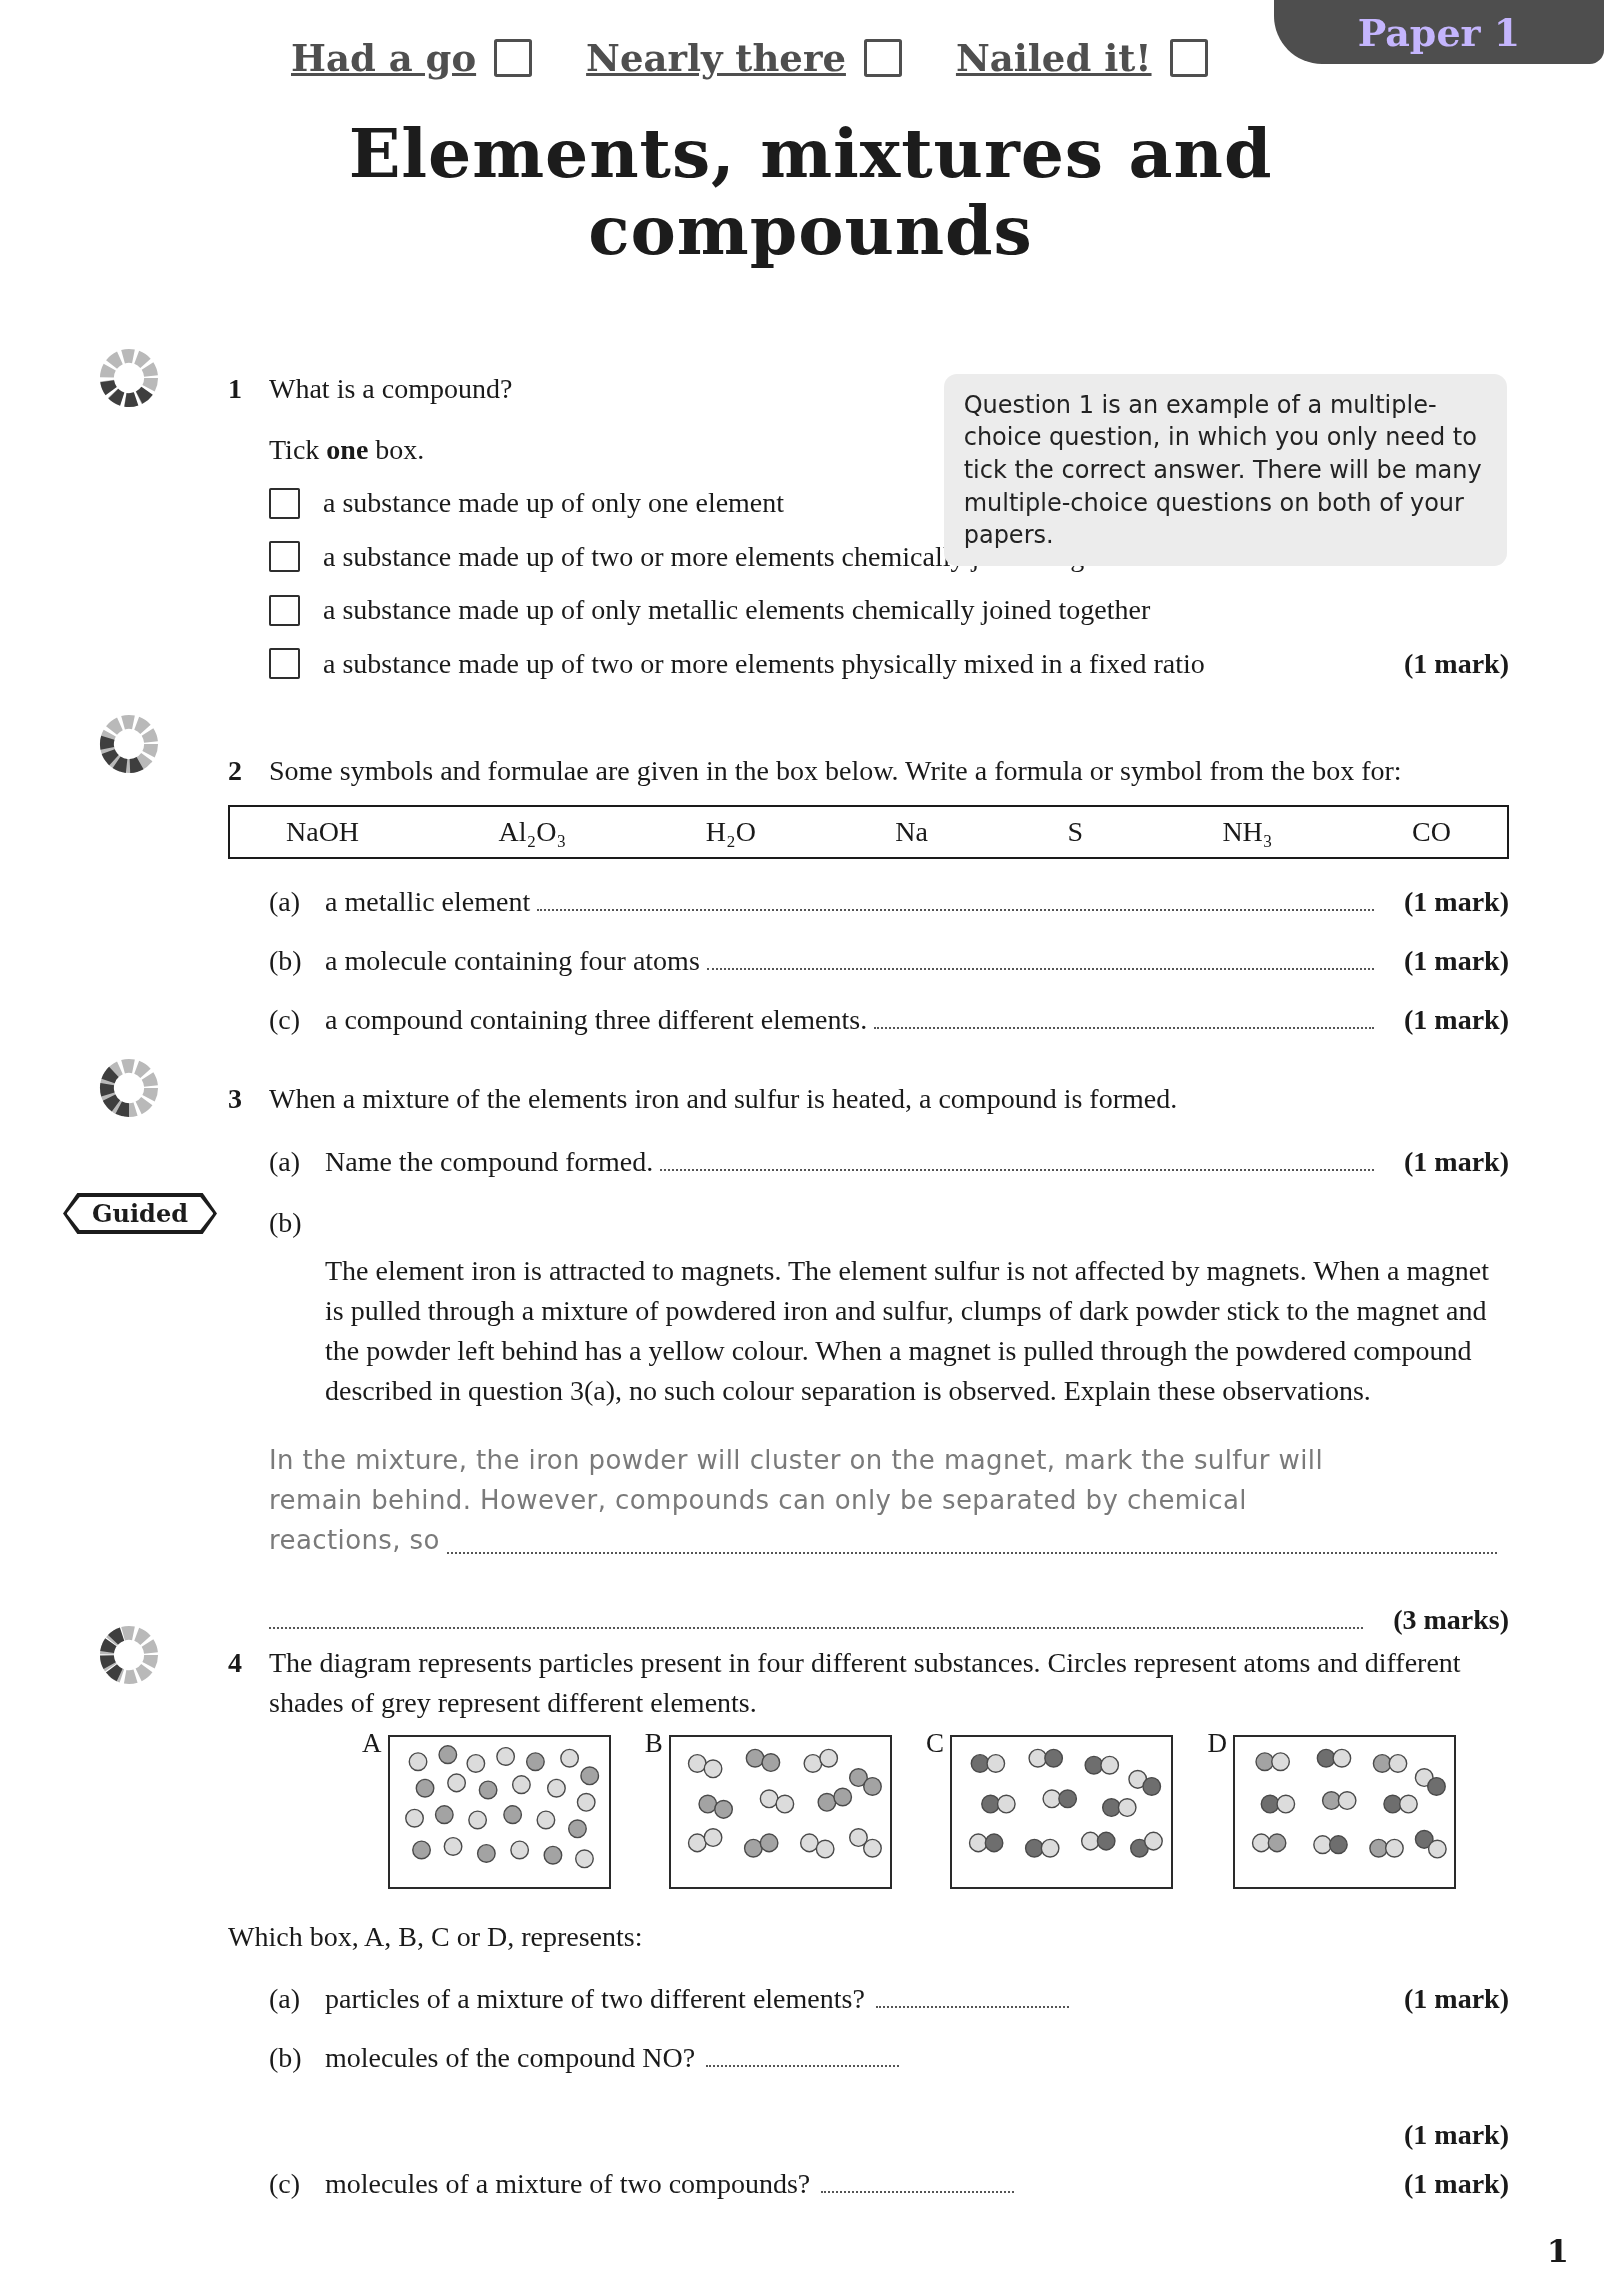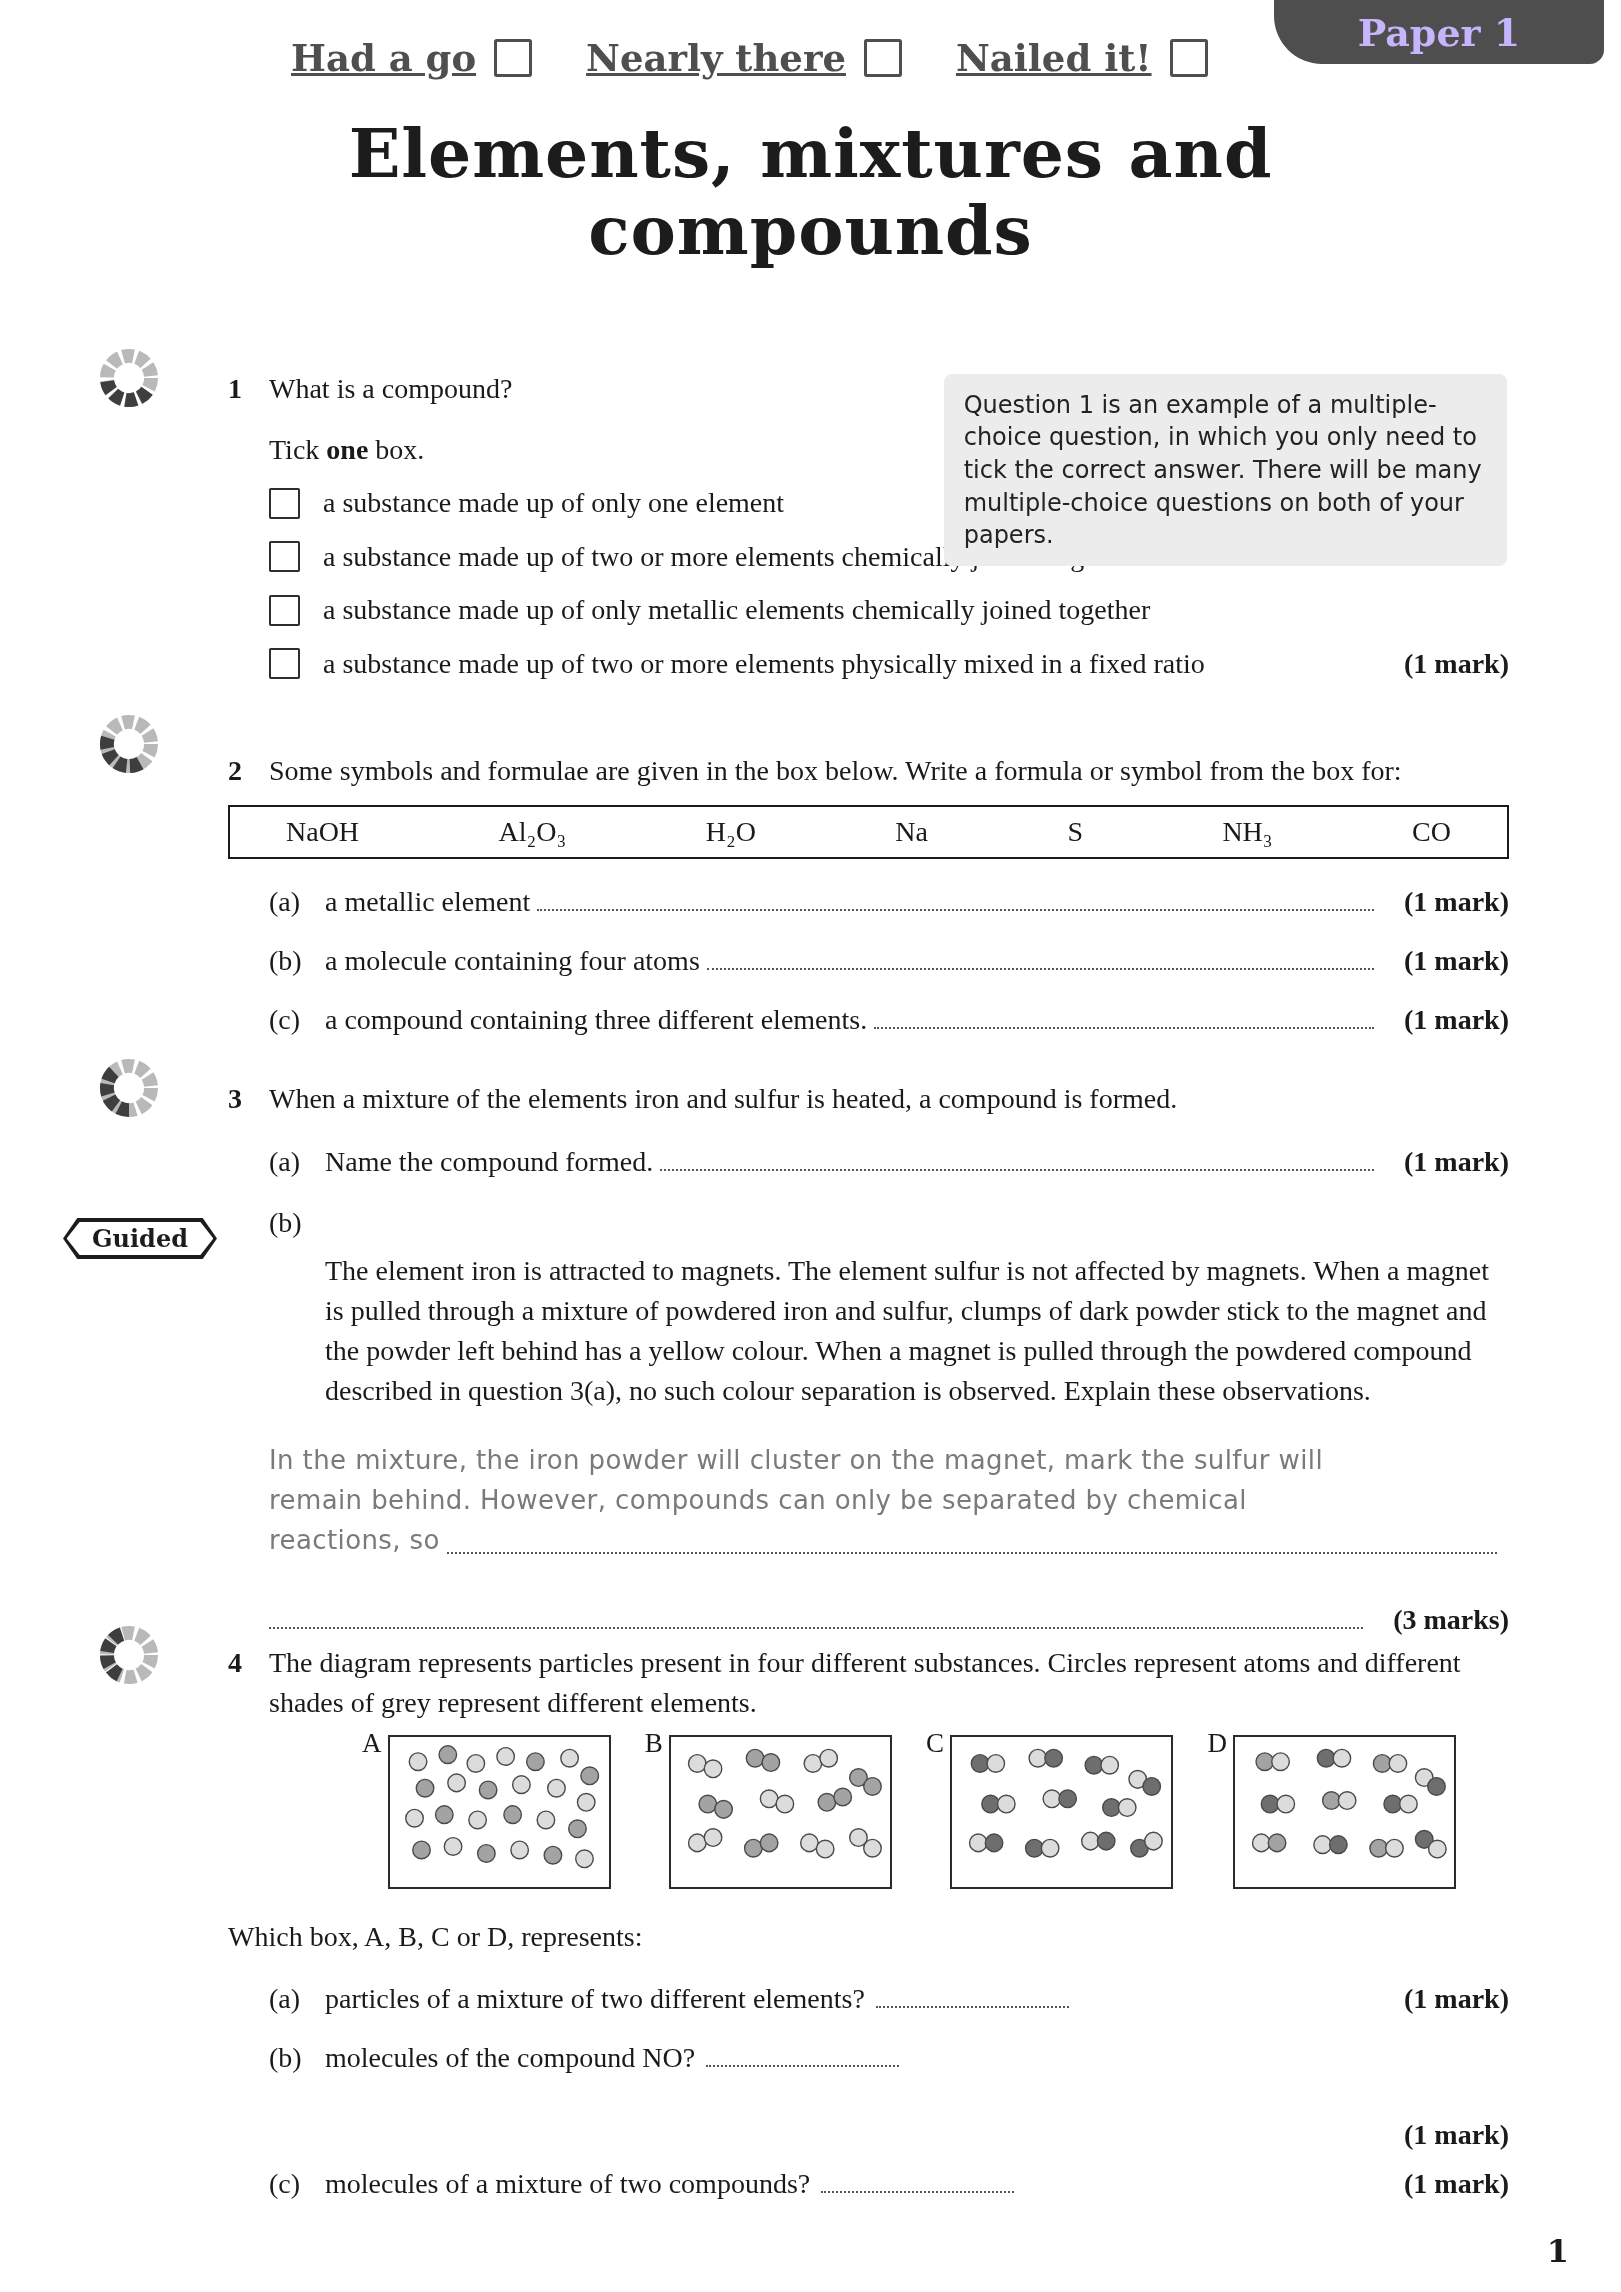--- a/index.html
+++ b/index.html
@@ -27,42 +27,42 @@
   .q-line{display:flex;line-height:1.42;}
   .q-num{font-weight:bold;width:41px;flex:none;}
   .q-text{flex:1;}
 
   .tick{margin-left:41px;margin-top:25px;}
   .tick .b{font-weight:bold;}
   .opt{display:flex;align-items:center;margin-left:41px;margin-top:21.5px;}
   .cbx{width:27px;height:27px;border:2.7px solid #2e2e2e;border-radius:1.8px;margin-right:23px;flex:none;background:#fff;}
   .marks{font-weight:bold;white-space:nowrap;margin-left:auto;padding-left:18px;}
 
-  .hint{position:absolute;background:#ececec;border-radius:8px;font-family:"DejaVu Sans",sans-serif;
+  .hint{position:absolute;background:#ececec;border-radius:13px;font-family:"DejaVu Sans",sans-serif;
         font-size:24px;line-height:1.36;color:#222;padding:14.3px 19.7px;}
   #hint1{left:716px;top:5.4px;width:524px;}
   #hint2{left:752px;top:365px;width:331px;}
 
   .fbox{margin-top:14.3px;border:2.7px solid #1a1a1a;height:50px;display:flex;align-items:center;
         justify-content:space-between;padding:0 56px;}
 
   .part{display:flex;align-items:flex-end;margin-top:27px;margin-left:41px;}
   .plabel{width:56px;flex:none;}
   .dots{flex:1;border-bottom:2.9px dotted #555;margin:0 12.5px 7.2px 7.2px;min-width:54px;}
   .dots-short{width:193px;border-bottom:2.9px dotted #555;margin:0 0 7.2px 10.7px;flex:none;}
 
   .para{display:flex;margin-top:25px;margin-left:41px;line-height:1.43;}
   .para-text{flex:1;margin-top:48px;}
 
   .hand{margin-left:41px;margin-top:29px;font-family:"DejaVu Sans",sans-serif;font-size:26px;
         line-height:1.55;color:#7a7a7a;letter-spacing:0.4px;}
   .hand-row{display:flex;align-items:flex-end;}
   .ansline{display:flex;align-items:flex-end;margin-left:41px;margin-top:43px;}
 
-  .guided{position:absolute;left:63px;top:1218px;width:154px;height:41px;background:#1c1c1c;
+  .guided{position:absolute;left:63px;top:1193px;width:154px;height:41px;background:#1c1c1c;
           clip-path:polygon(0 50%,14.3px 0,calc(100% - 14.3px) 0,100% 50%,calc(100% - 14.3px) 100%,14.3px 100%);
           display:flex;align-items:center;justify-content:center;}
   .guided-in{width:calc(100% - 7.2px);height:calc(100% - 7.2px);background:#fff;
           clip-path:polygon(0 50%,13.4px 0,calc(100% - 13.4px) 0,100% 50%,calc(100% - 13.4px) 100%,13.4px 100%);
           display:flex;align-items:center;justify-content:center;
           font-family:"DejaVu Serif",serif;font-weight:bold;font-size:24px;color:#1c1c1c;}
 
   .boxes-row{display:flex;margin-left:134px;margin-top:12.5px;gap:34px;}
   .pwrap{display:flex;align-items:flex-start;}
   .plab{font-size:27px;margin-right:6.3px;margin-top:-7.2px;}

